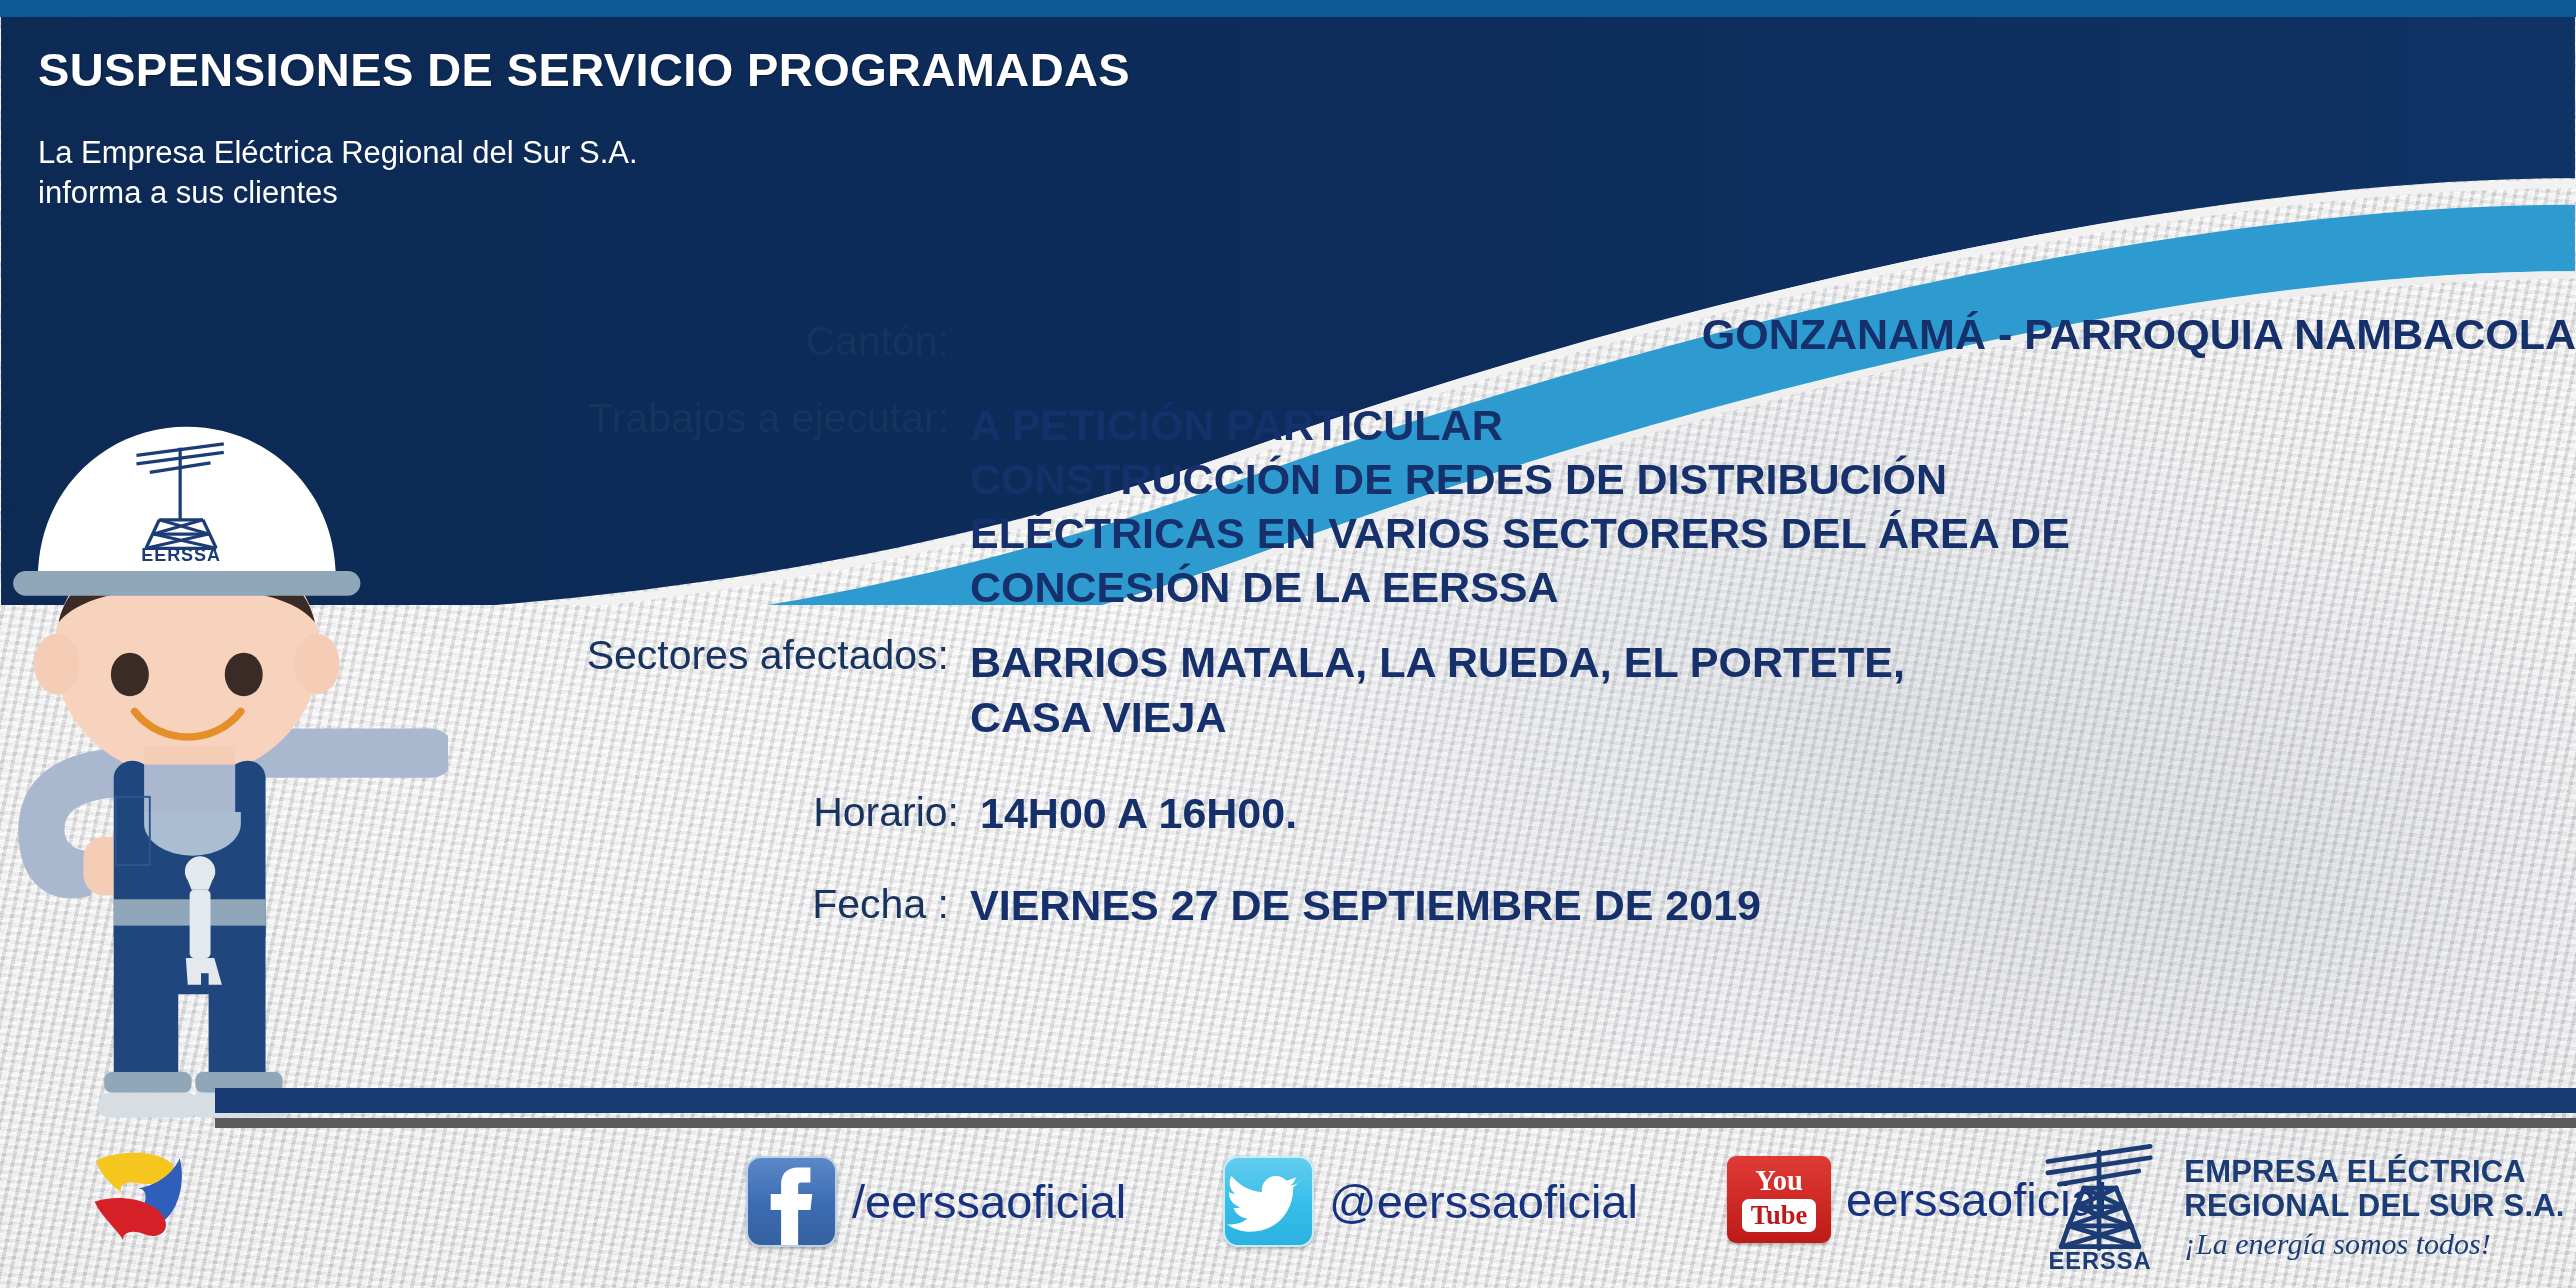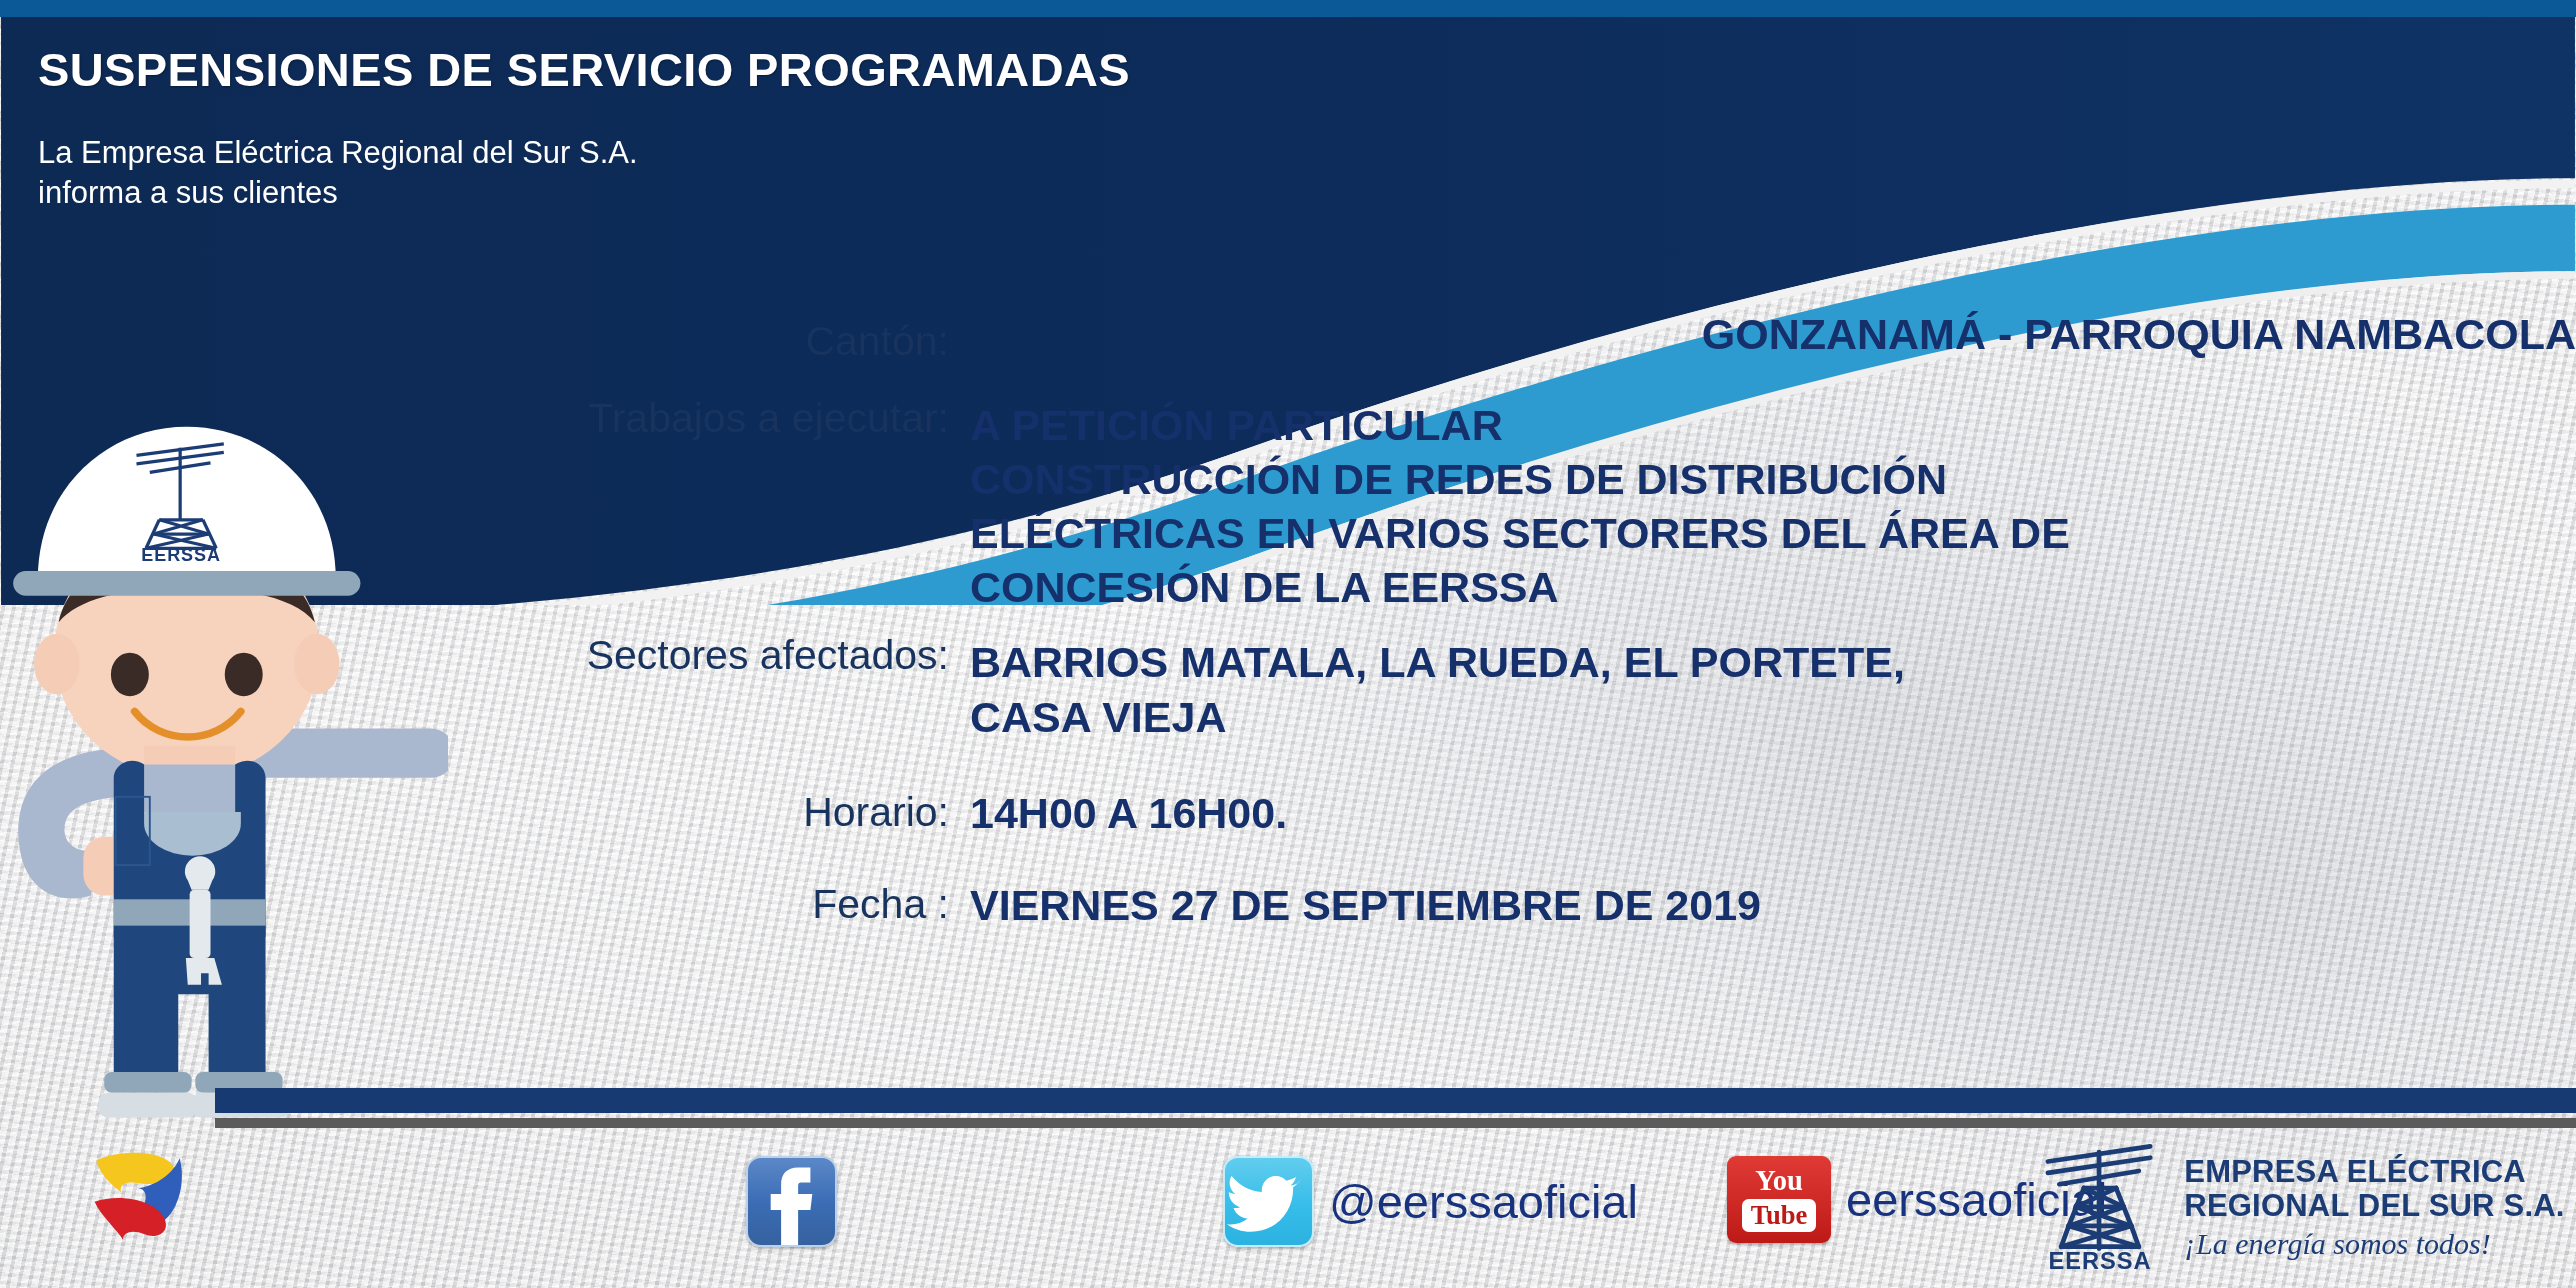--- a/index.html
+++ b/index.html
@@ -61,21 +61,21 @@
     color:#15306b;font-weight:bold;font-size:43px;line-height:1.0;
     white-space:pre-line;
   }
   .val.pad{padding-left:21px;}
   .r-canton{margin-top:0px;justify-content:space-between;}
   .r-canton .lab{padding-top:7.6px;}
   .r-trab{margin-top:36px;}
   .r-trab .val{line-height:1.26;}
   .r-sect{margin-top:21px;}
   .r-sect .val{line-height:1.28;}
-  .r-hora{margin-top:47px;}
+  .r-hora{margin-top:47px;padding-left:10px;}
   .r-fecha{margin-top:49px;}
 
   
   .sep-navy{position:absolute;left:215px;top:1088px;width:2361px;height:25px;background:#173a73;z-index:6;}
   .sep-gray{position:absolute;left:215px;top:1118px;width:2361px;height:9.5px;background:#5b5b5b;z-index:6;}
 
   
   .footer{position:absolute;left:0;top:1135px;width:2576px;height:154px;z-index:7;}
 
   .min-logo{position:absolute;left:87px;top:7.6px;display:flex;align-items:center;gap:15px;}
@@ -262,20 +262,21 @@
         </svg>
       </span>
     </div>
 
     <div class="soc" style="left:746px;top:21px;">
       <span class="fb-ico">
         <svg width="87" height="87" viewBox="0 0 92 92" xmlns="http://www.w3.org/2000/svg">
           <path d="M56,26 h10 v-16 h-13 c-12,0 -18,7 -18,18 v10 h-11 v17 h11 v37 h18 v-37 h13 l2,-17 h-15 v-8 c0,-3 1,-4 3,-4 Z" fill="#ffffff"></path>
         </svg>
       </span>
+      <span class="txt">/eerssaoficial</span>
     </div>
 
     <div class="soc" style="left:1223px;top:21px;">
       <span class="tw-ico">
         <svg width="87" height="87" viewBox="0 0 92 92" xmlns="http://www.w3.org/2000/svg">
           <path d="M78,26 c-3,2 -6,3 -9,3 c3,-2 5,-5 6,-9 c-3,2 -7,3 -10,4 c-3,-3 -7,-5 -11,-5 c-9,0 -16,8 -15,17
                    c-13,-1 -24,-7 -32,-17 c-4,6 -2,15 4,19 c-3,0 -5,-1 -7,-2 c0,8 5,14 12,16 c-2,1 -5,1 -7,1
                    c2,6 8,11 15,11 c-6,5 -14,7 -22,6 c7,5 16,8 25,8 c30,0 46,-25 45,-47 c3,-2 6,-5 8,-9 Z" fill="#ffffff"></path>
         </svg>
       </span>

